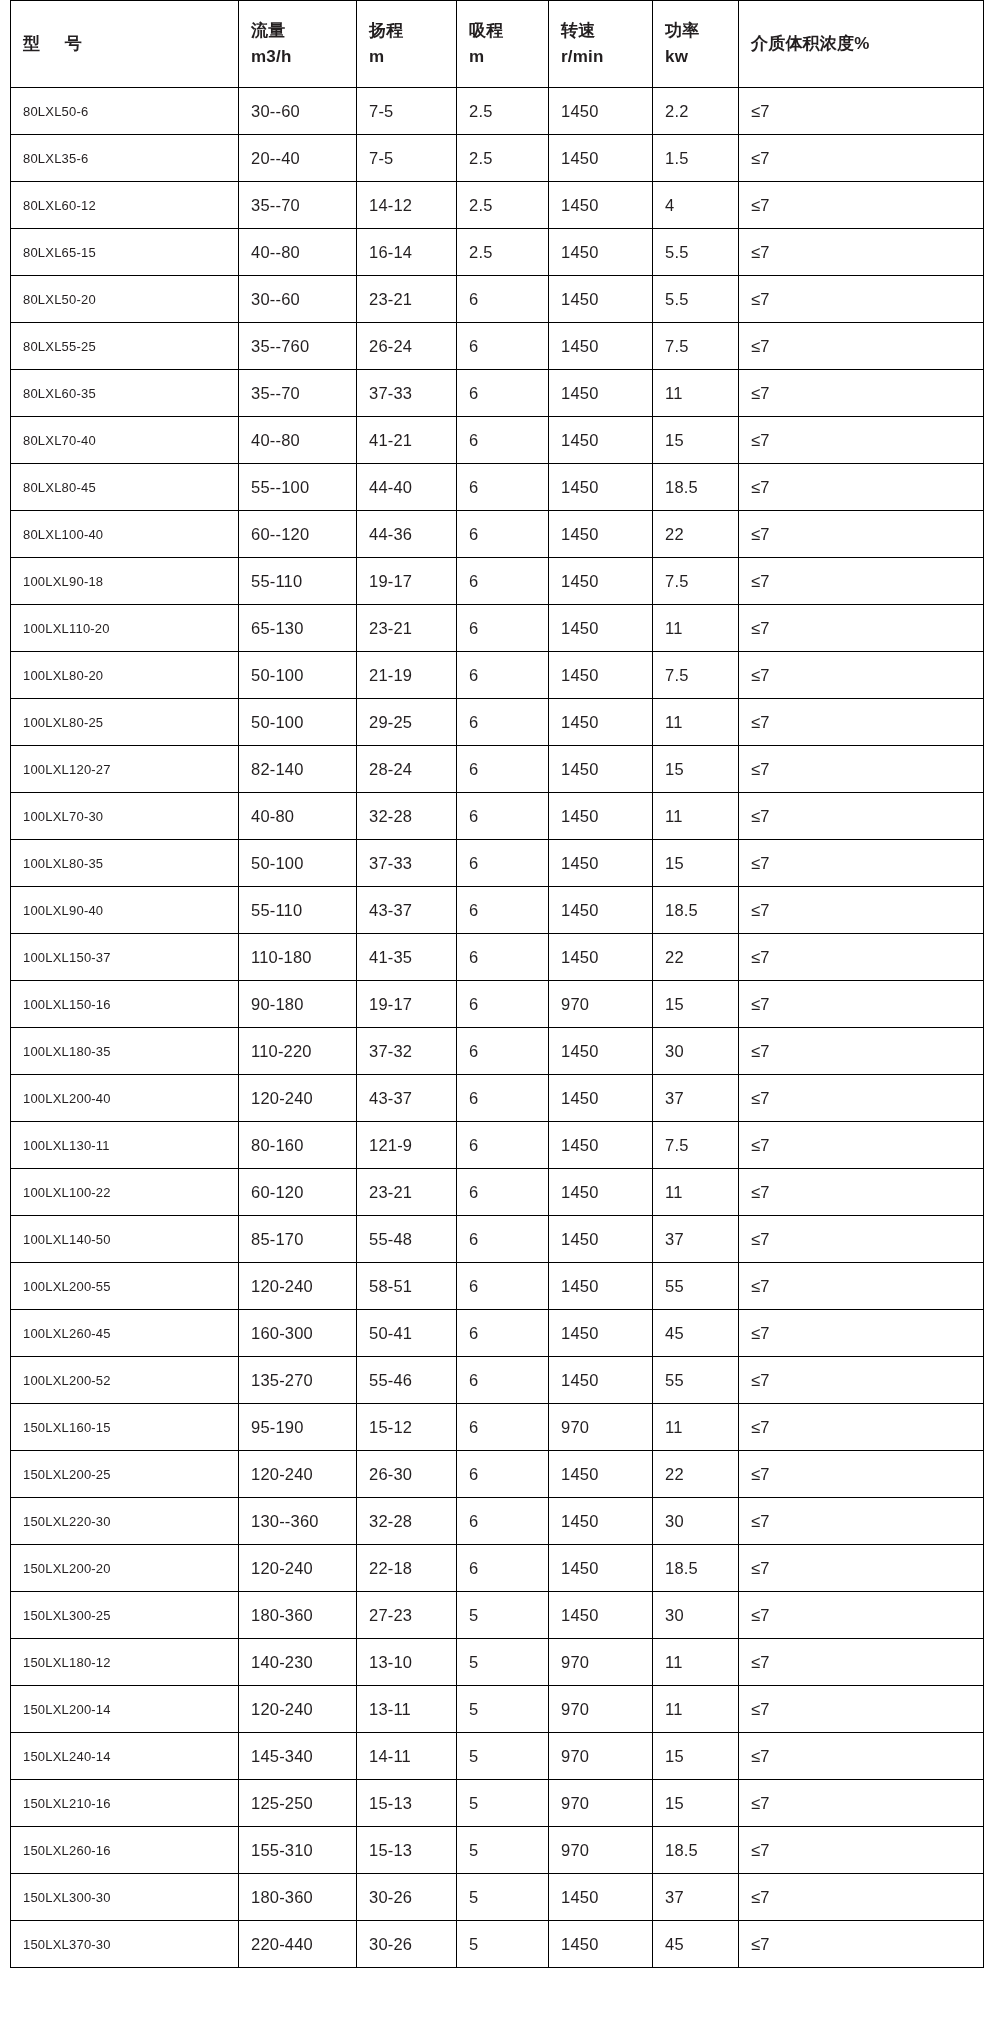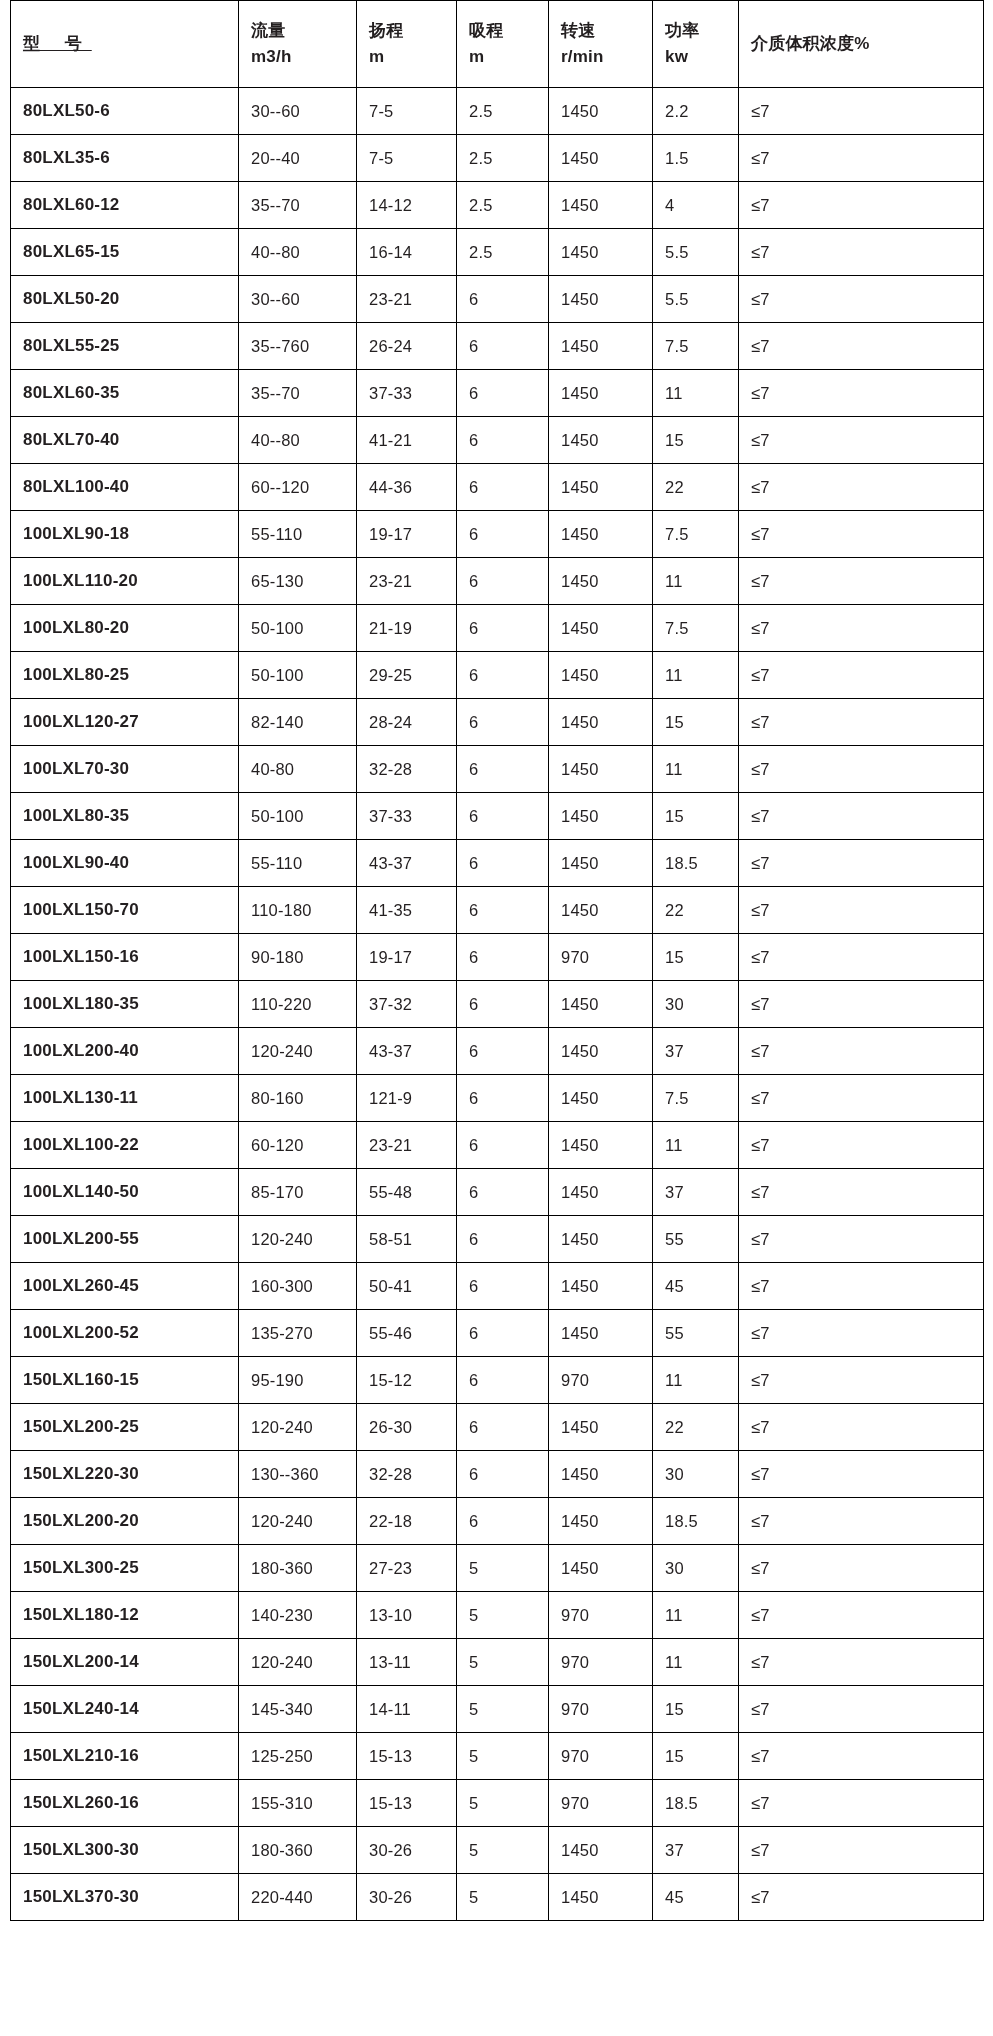--- a/index.html
+++ b/index.html
@@ -49,29 +49,27 @@
     line-height: 26px;
   }
   table.spec thead th .hdr-main {
     display: block;
   }
   table.spec thead th .hdr-sub {
     display: block;
   }
   table.spec thead th.model-col .hdr-main {
     letter-spacing: 10px;
-    text-decoration: underline;
   }
   table.spec tbody td {
     height: 46px;
     font-size: 16.5px;
   }
   table.spec tbody td.model {
-    font-size: 17px;
-    font-weight: bold;
+    font-size: 13px;
   }
 </style>
 </head>
 <body>
 
 <div class="sheet">
   <table class="spec">
     <colgroup>
       <col class="c0">
         <col class="c1">
@@ -180,20 +178,29 @@
         <tr>
           <td class="model">80LXL70-40</td>
           <td>40--80</td>
           <td>41-21</td>
           <td>6</td>
           <td>1450</td>
           <td>15</td>
           <td>≤7</td>
         </tr>
         <tr>
+          <td class="model">80LXL80-45</td>
+          <td>55--100</td>
+          <td>44-40</td>
+          <td>6</td>
+          <td>1450</td>
+          <td>18.5</td>
+          <td>≤7</td>
+        </tr>
+        <tr>
           <td class="model">80LXL100-40</td>
           <td>60--120</td>
           <td>44-36</td>
           <td>6</td>
           <td>1450</td>
           <td>22</td>
           <td>≤7</td>
         </tr>
         <tr>
           <td class="model">100LXL90-18</td>
@@ -261,21 +268,21 @@
         <tr>
           <td class="model">100LXL90-40</td>
           <td>55-110</td>
           <td>43-37</td>
           <td>6</td>
           <td>1450</td>
           <td>18.5</td>
           <td>≤7</td>
         </tr>
         <tr>
-          <td class="model">100LXL150-70</td>
+          <td class="model">100LXL150-37</td>
           <td>110-180</td>
           <td>41-35</td>
           <td>6</td>
           <td>1450</td>
           <td>22</td>
           <td>≤7</td>
         </tr>
         <tr>
           <td class="model">100LXL150-16</td>
           <td>90-180</td>

